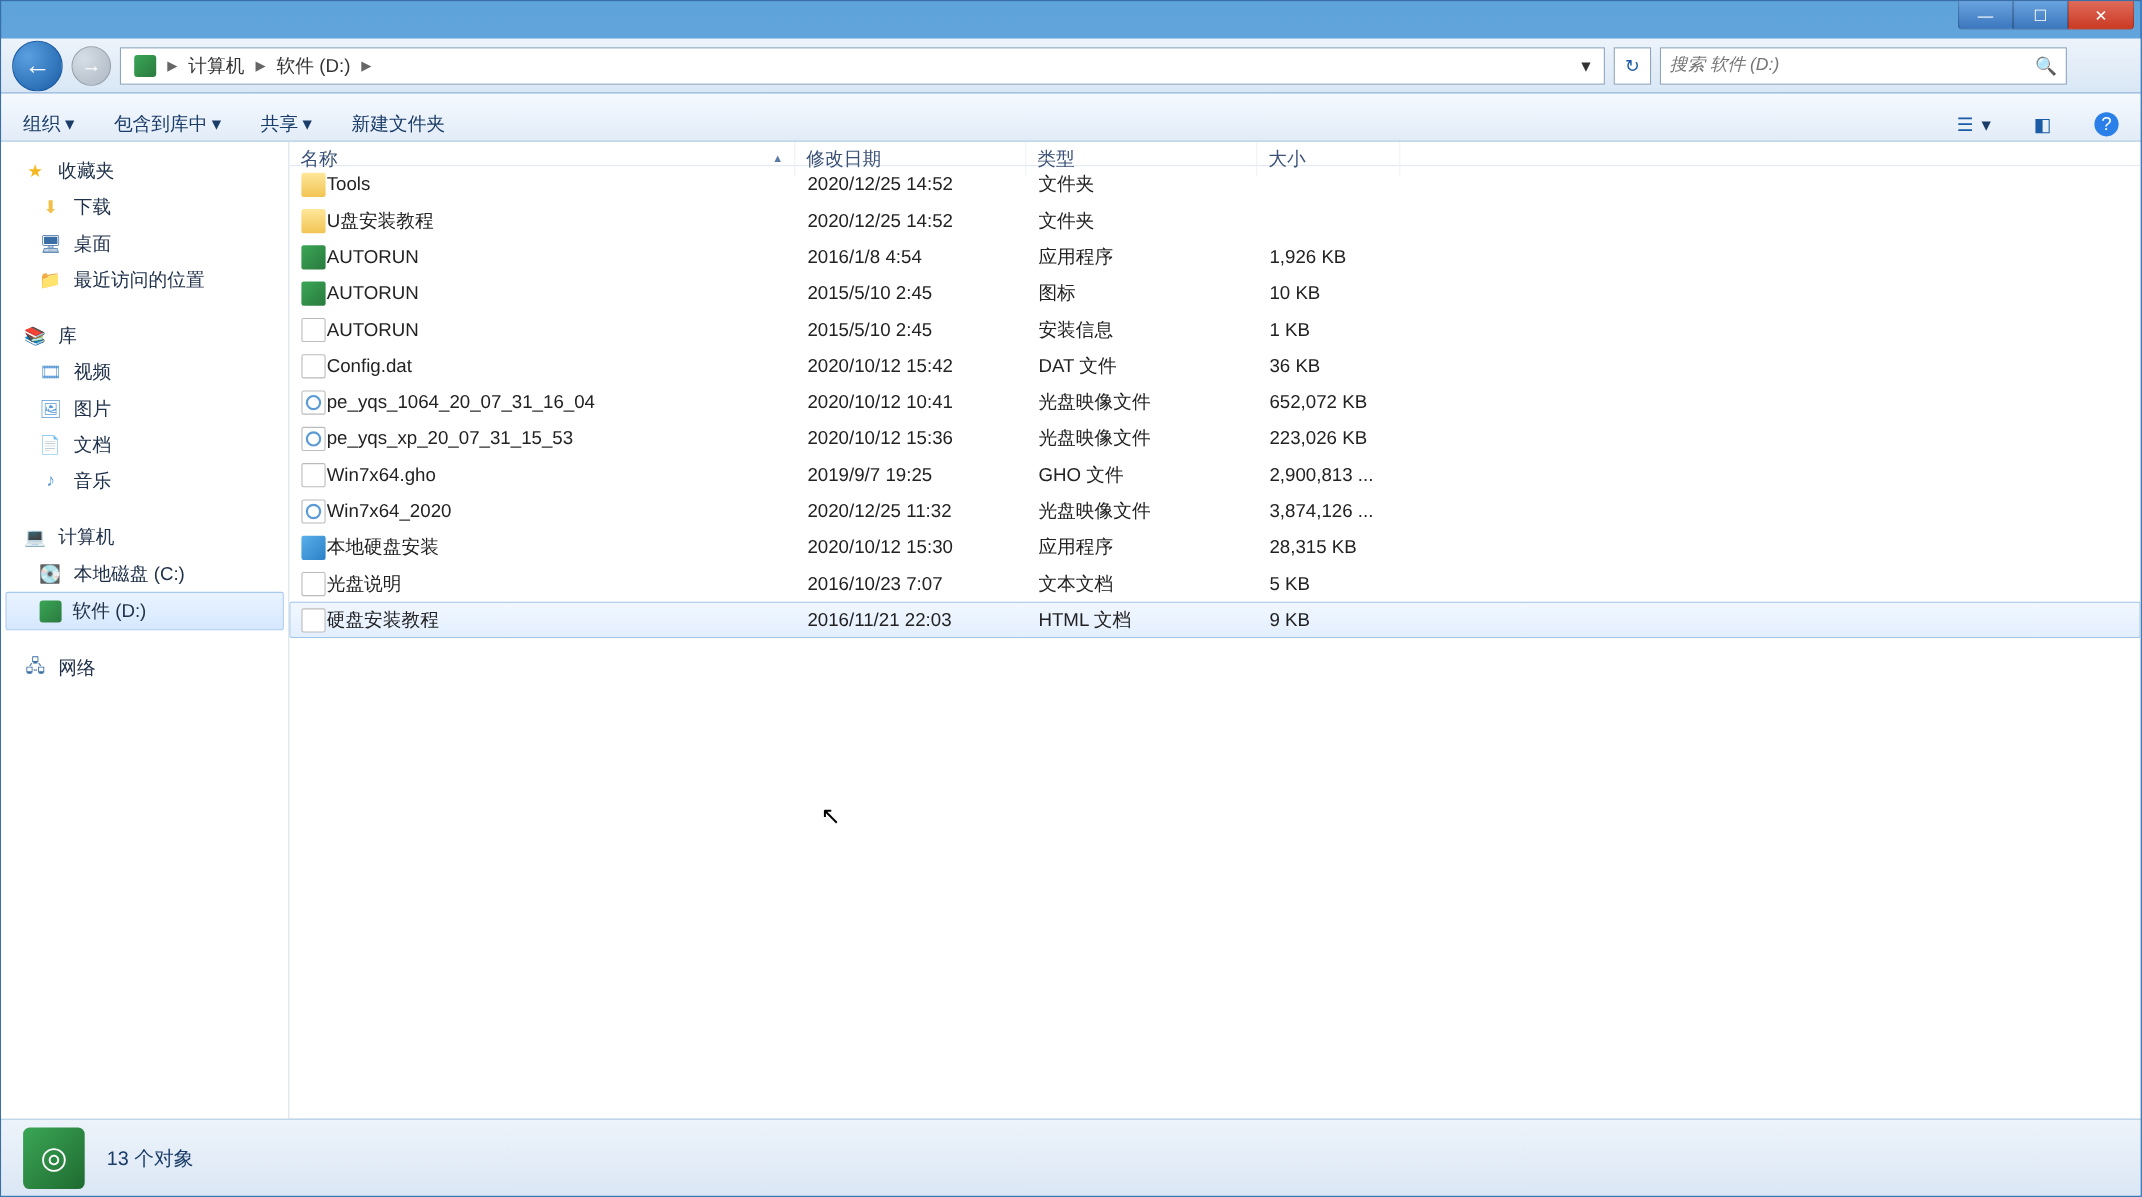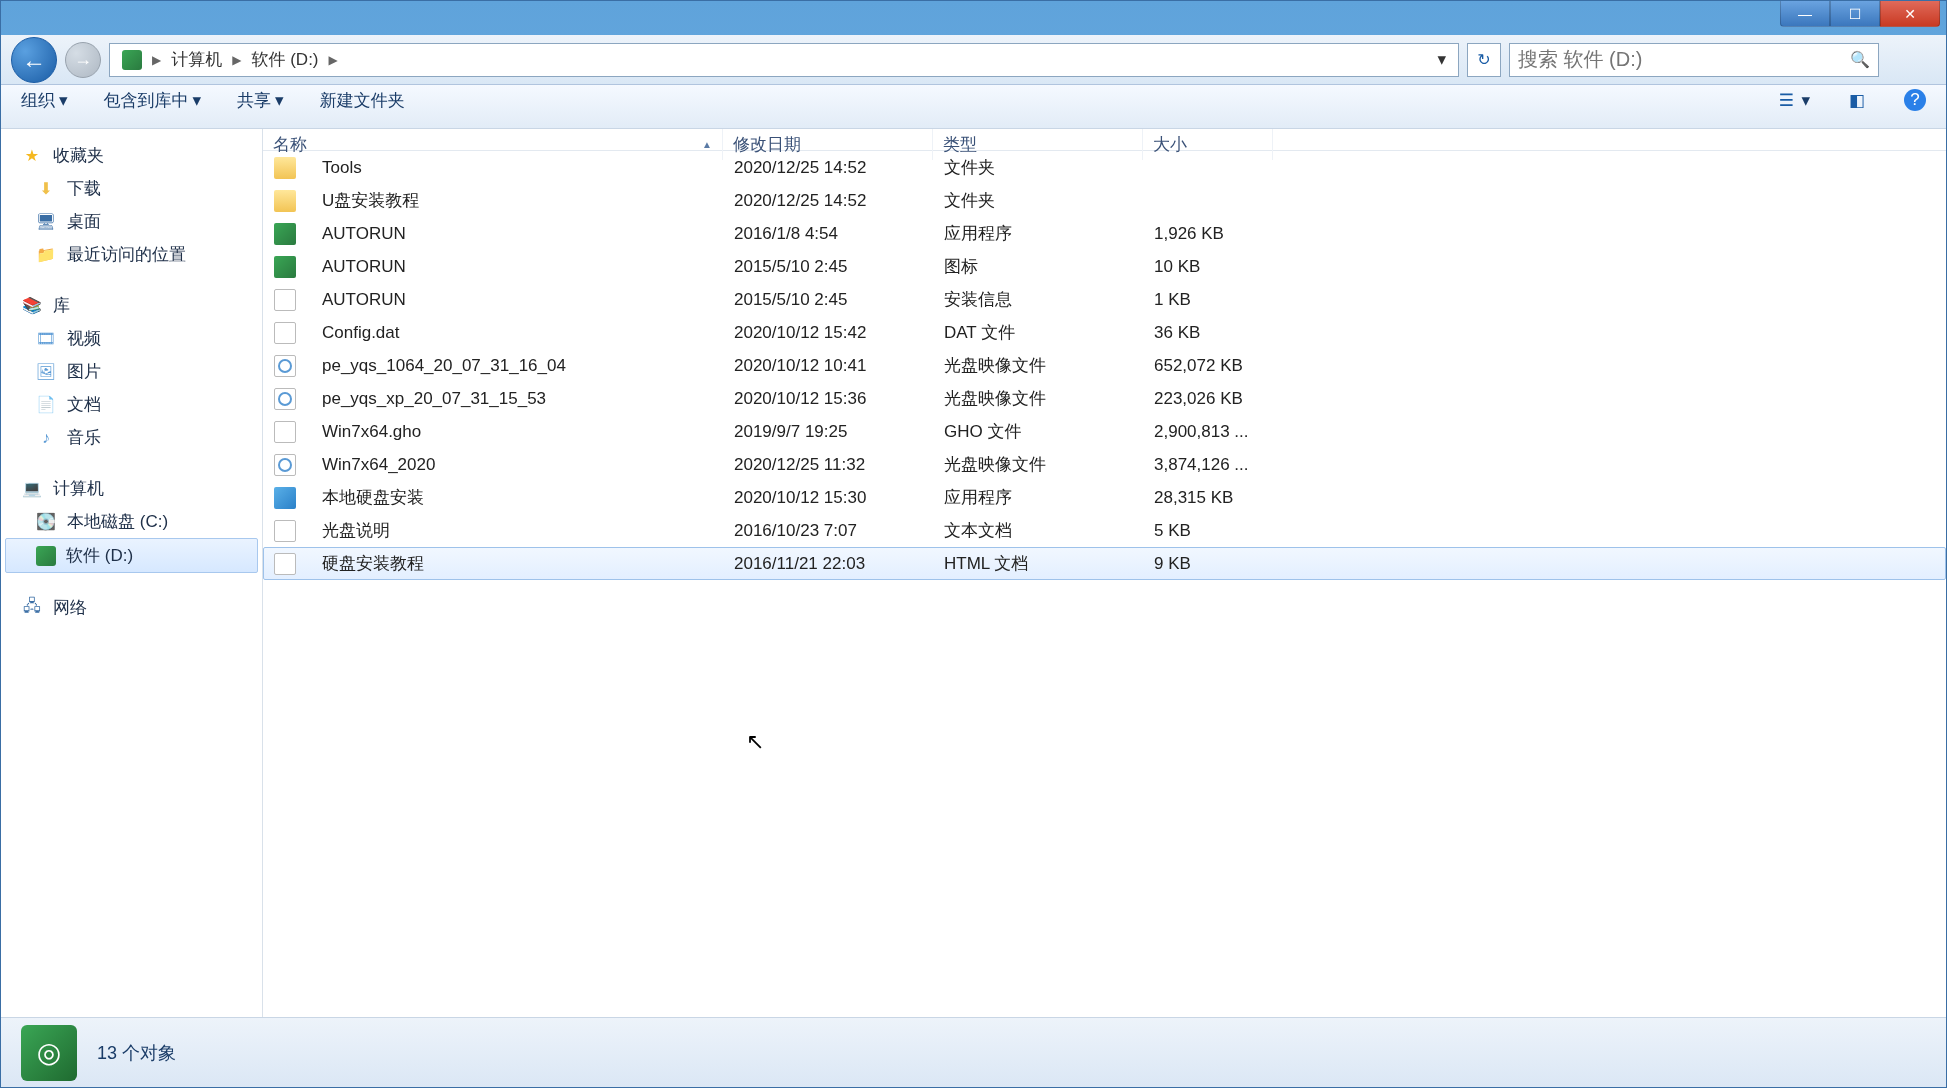--- a/index.html
+++ b/index.html
@@ -12,23 +12,23 @@
   .win-btn.min { border-radius:0 0 0 4px; }
   .navbar { height:50px; background:linear-gradient(180deg,#edf3fa,#d9e7f5); border-bottom:1px solid #b0c4de; display:flex; align-items:center; padding:0 10px; gap:8px; }
   .nav-back { width:46px; height:46px; border-radius:50%; background:radial-gradient(circle at 30% 30%,#5aa0e0,#1a5ca5); border:1px solid #1a5ca5; display:flex; align-items:center; justify-content:center; color:#fff; font-size:24px; }
   .nav-fwd { width:36px; height:36px; border-radius:50%; background:radial-gradient(circle at 30% 30%,#d5dde5,#aeb8c3); border:1px solid #98a2ad; display:flex; align-items:center; justify-content:center; color:#fff; font-size:18px; }
   .breadcrumb { flex:1; max-width:1350px; height:34px; background:#fff; border:1px solid #8ca6c0; display:flex; align-items:center; padding:0 4px; gap:2px; font-size:17px; color:#333; }
   .breadcrumb .crumb { padding:2px 8px; display:flex; align-items:center; gap:6px; }
   .breadcrumb .chev { color:#666; font-size:12px; }
   .bc-drop { margin-left:auto; color:#333; padding:0 8px; }
   .refresh-btn { width:34px; height:34px; background:#fff; border:1px solid #8ca6c0; display:flex; align-items:center; justify-content:center; color:#1a5ca5; }
   .search { flex:0 0 370px; height:34px; background:#fff; border:1px solid #8ca6c0; display:flex; align-items:center; padding:0 8px; position:relative; }
-  .search input { border:none; outline:none; width:100%; font-size:20px; color:#666; background:transparent; }
+  .search input { border:none; outline:none; width:100%; font-size:16px; font-style:italic; color:#666; background:transparent; }
   .search .mag { position:absolute; right:8px; color:#1a5ca5; }
-  .toolbar { height:44px; background:linear-gradient(180deg,#f5f9ff,#e2ecf7); border-bottom:1px solid #c9d6e5; display:flex; align-items:flex-start; padding:0 14px; gap:24px; font-size:17px; color:#1a3c68; }
+  .toolbar { height:44px; background:linear-gradient(180deg,#f5f9ff,#e2ecf7); border-bottom:1px solid #c9d6e5; display:flex; align-items:flex-end; padding:0 14px; gap:24px; font-size:17px; color:#1a3c68; }
   .tb-item { display:flex; align-items:center; gap:4px; padding:4px 6px; }
   .tb-spacer { flex:1; }
   .tb-icon { width:22px; height:22px; display:flex; align-items:center; justify-content:center; color:#1a5ca5; }
   .body { flex:1; display:flex; background:#fff; overflow:hidden; }
   .sidebar { width:262px; border-right:1px solid #d9e1ea; padding:10px 4px; overflow:auto; background:#fff; }
   .sb-group { margin-bottom:18px; }
   .sb-item { display:flex; align-items:center; gap:10px; padding:5px 8px 5px 30px; font-size:17px; color:#20314a; border-radius:2px; }
   .sb-item.header { padding-left:16px; font-weight:400; }
   .sb-item.selected { background:linear-gradient(180deg,#eaf3ff,#d6e8ff); border:1px solid #a8c8ee; }
   .ic { width:22px; height:20px; display:inline-flex; align-items:center; justify-content:center; font-size:16px; }
@@ -41,21 +41,21 @@
   .ic.soft { background:linear-gradient(135deg,#3aa655,#2a7a3f); width:20px; height:20px; border-radius:3px; }
   .ic.net { color:#3a6ea5; }
   .main { flex:1; overflow:auto; }
   .columns, .row { display:grid; grid-template-columns:460px 210px 210px 130px; align-items:center; }
   .columns { height:22px; font-size:17px; color:#3a5177; border-bottom:1px solid #e3e9f0; }
   .columns .col { padding:4px 10px; border-right:1px solid #eef2f7; display:flex; align-items:center; gap:6px; }
   .sort-ind { font-size:10px; color:#5a7aa5; margin-left:auto; }
   .row { height:33px; font-size:17px; color:#222; padding:0; border:1px solid transparent; }
   .row .cell { padding:2px 10px; white-space:nowrap; overflow:hidden; text-overflow:ellipsis; }
   .row .cell.size { text-align:left; padding-right:18px; }
-  .row .namecell { display:flex; align-items:center; gap:26px; }
+  .row .namecell { display:flex; align-items:center; gap:1px; }
   .row.selected { background:linear-gradient(180deg,#f1f7ff,#e3efff); border:1px solid #9ec2ea; border-radius:2px; }
   .ficon { width:22px; height:22px; display:inline-flex; align-items:center; justify-content:center; border-radius:2px; font-size:14px; }
   .ficon.folder { background:linear-gradient(180deg,#ffe79a,#f2c454); }
   .ficon.exe { background:linear-gradient(135deg,#3aa655,#2a7a3f); color:#fff; }
   .ficon.ico { background:linear-gradient(135deg,#3aa655,#2a7a3f); color:#fff; }
   .ficon.inf { background:#fff; border:1px solid #bbb; }
   .ficon.dat { background:#fff; border:1px solid #bbb; }
   .ficon.iso { background:#fff; border:1px solid #bbb; position:relative; }
   .ficon.iso::after { content:""; position:absolute; width:10px; height:10px; border:2px solid #5a9ad5; border-radius:50%; }
   .ficon.gho { background:#fff; border:1px solid #bbb; }

